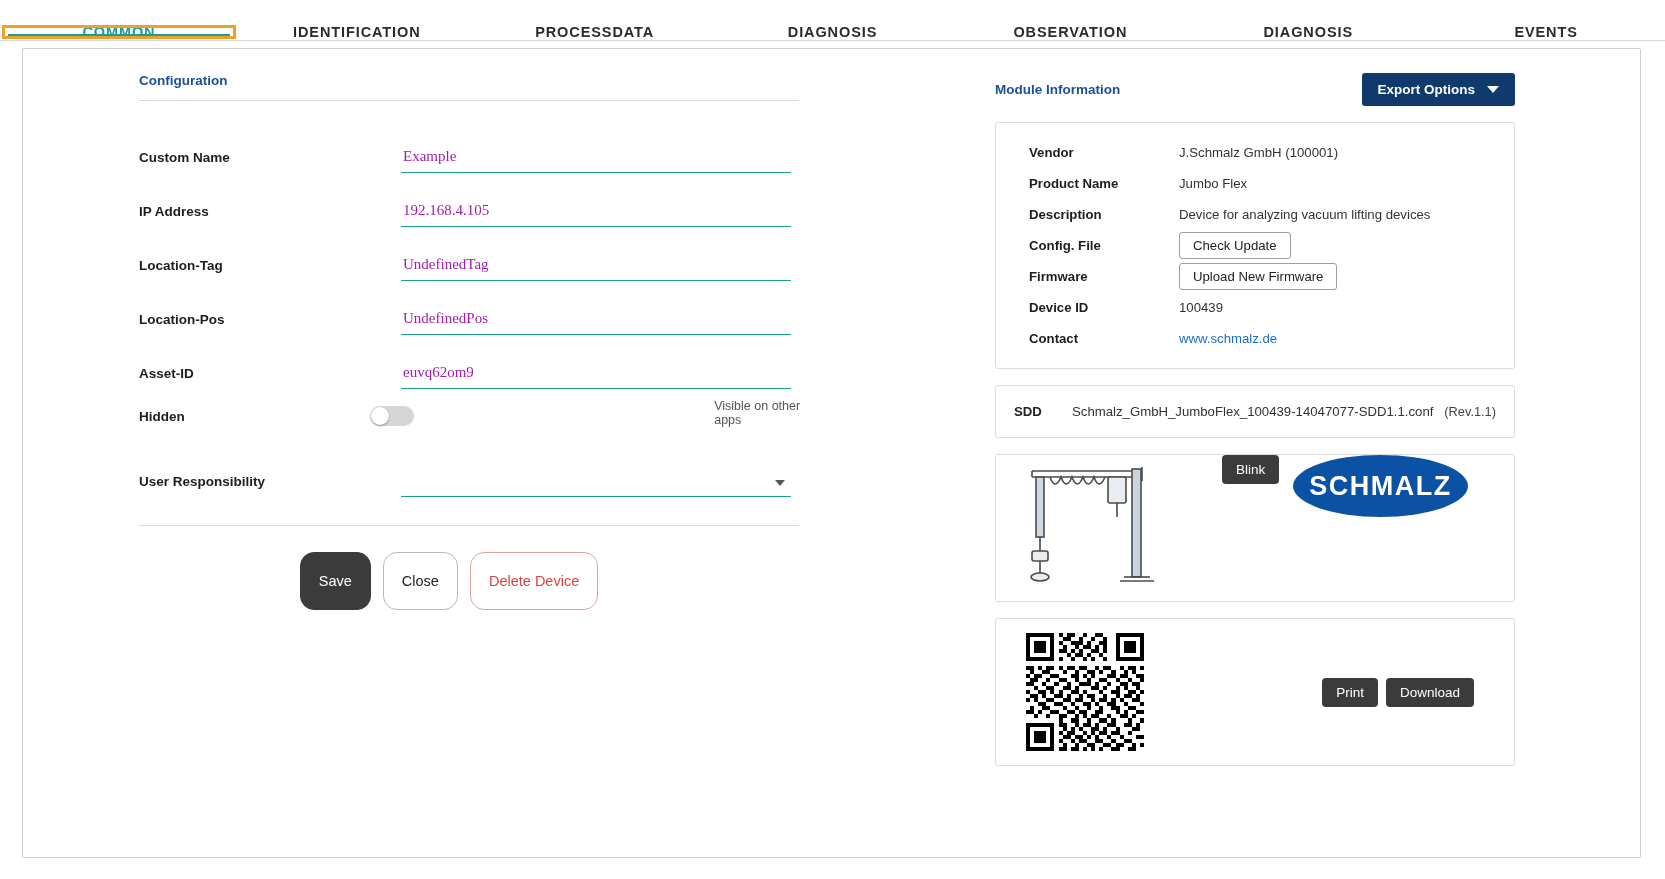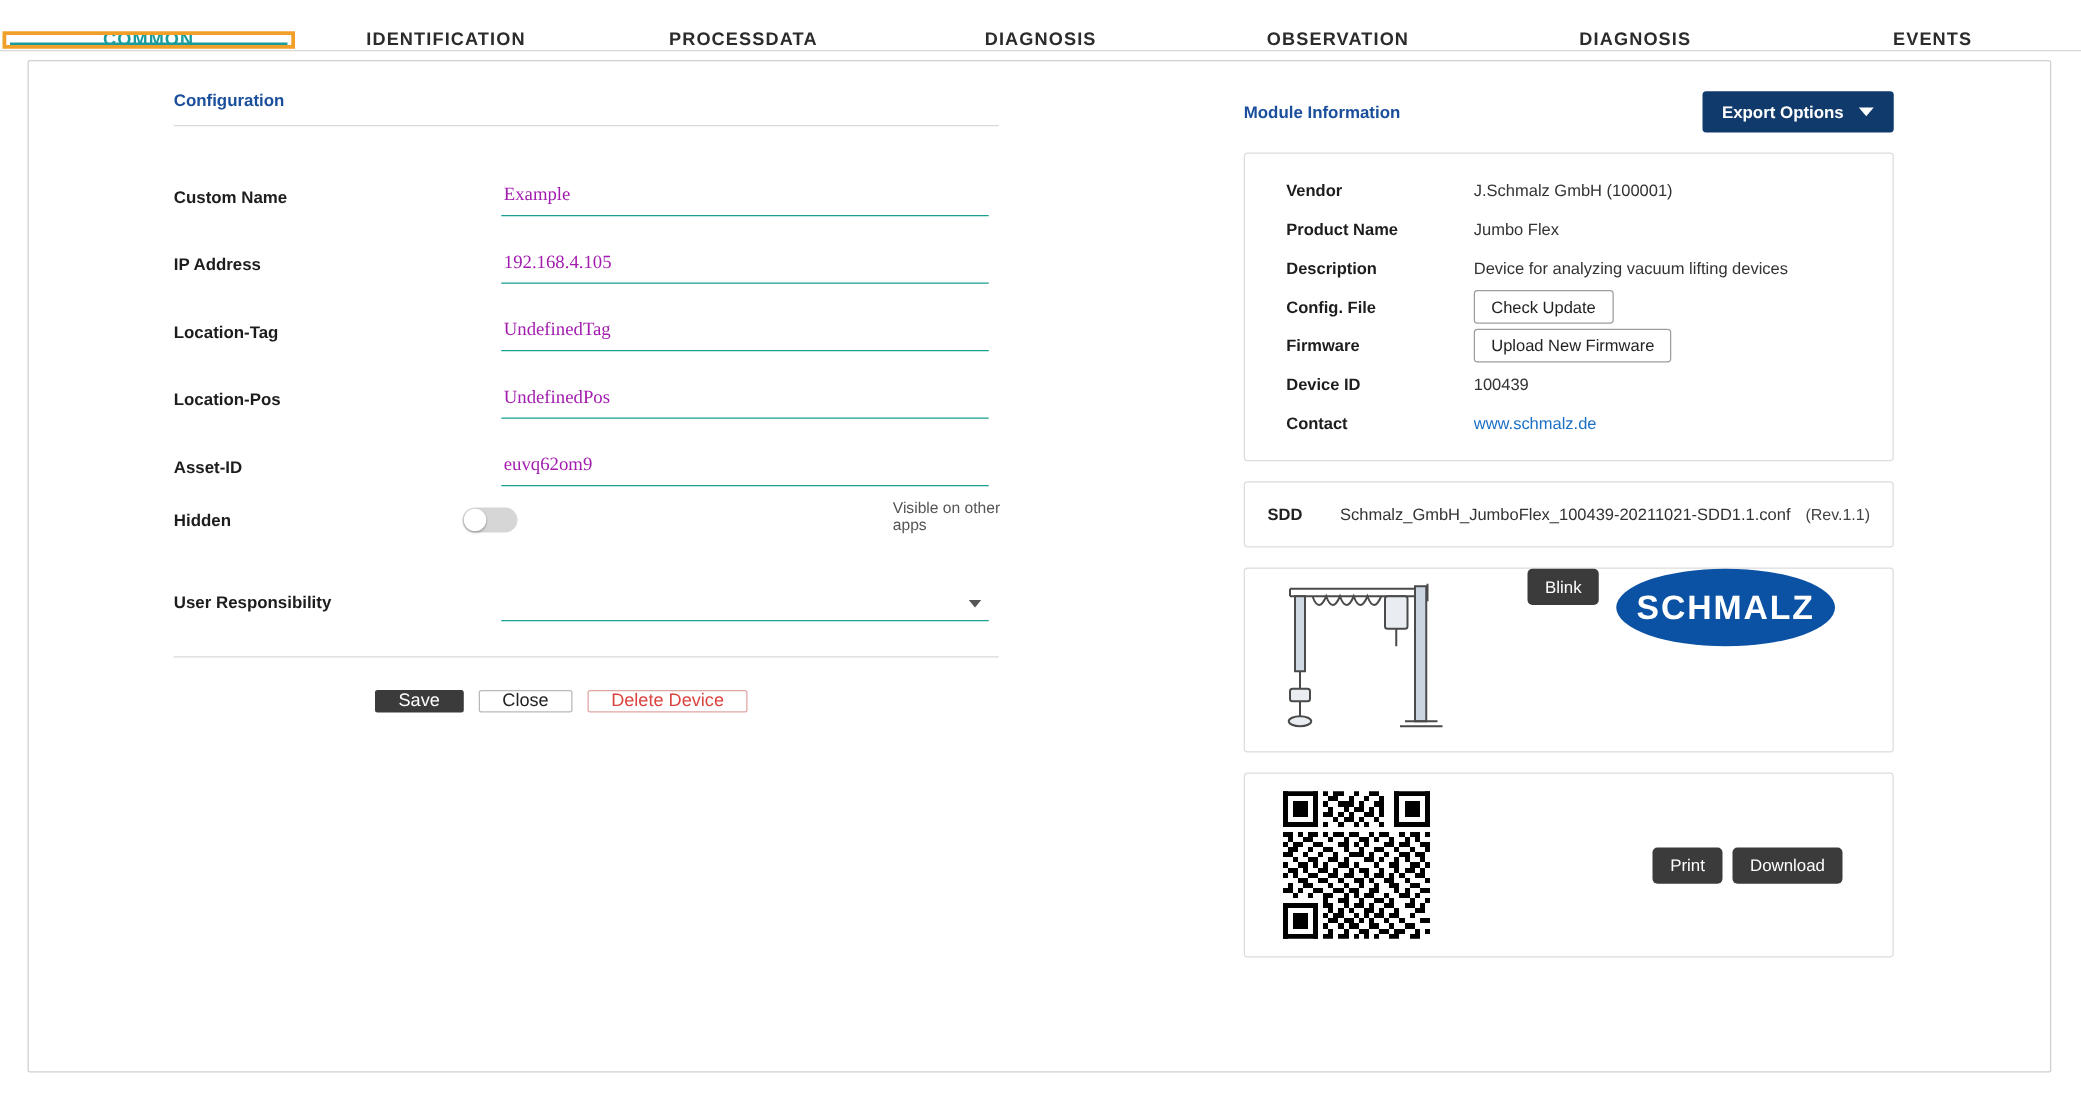--- a/index.html
+++ b/index.html
@@ -162,22 +162,22 @@
     display: flex;
     justify-content: center;
     gap: 12px;
     margin-top: 26px;
     width: 660px;
     padding-right: 40px;
   }
   .btn {
     font-family: "Liberation Sans", sans-serif;
     font-size: 14.5px;
-    padding: 0 18px;
-    border-radius: 2px;
+    padding: 20px 18px;
+    border-radius: 14px;
     cursor: pointer;
     border: 1px solid transparent;
     background: #ffffff;
   }
   .btn-dark {
     background: #3b3b3b;
     color: #ffffff;
     border-color: #3b3b3b;
   }
   .btn-outline {
@@ -461,21 +461,21 @@
         <div class="info-row">
           <div class="k">Contact</div>
           <div class="v">
             <a href="#">www.schmalz.de</a>
           </div>
         </div>
       </div>
 
       <div class="card sdd-card">
         <div class="k">SDD</div>
-        <div class="f">Schmalz_GmbH_JumboFlex_100439-20211021-SDD1.1.conf</div>
+        <div class="f">Schmalz_GmbH_JumboFlex_100439-14047077-SDD1.1.conf</div>
         <div class="rev">(Rev.1.1)</div>
       </div>
 
       <div class="card device-card">
         <div class="device-img">
           <svg viewBox="0 0 170 140" width="170" height="140">
             <g stroke="#4a4a4a" stroke-width="1.6" fill="none">
               <line x1="18" y1="16" x2="128" y2="16"></line>
               <line x1="18" y1="22" x2="128" y2="22"></line>
               <line x1="18" y1="16" x2="18" y2="22"></line>

